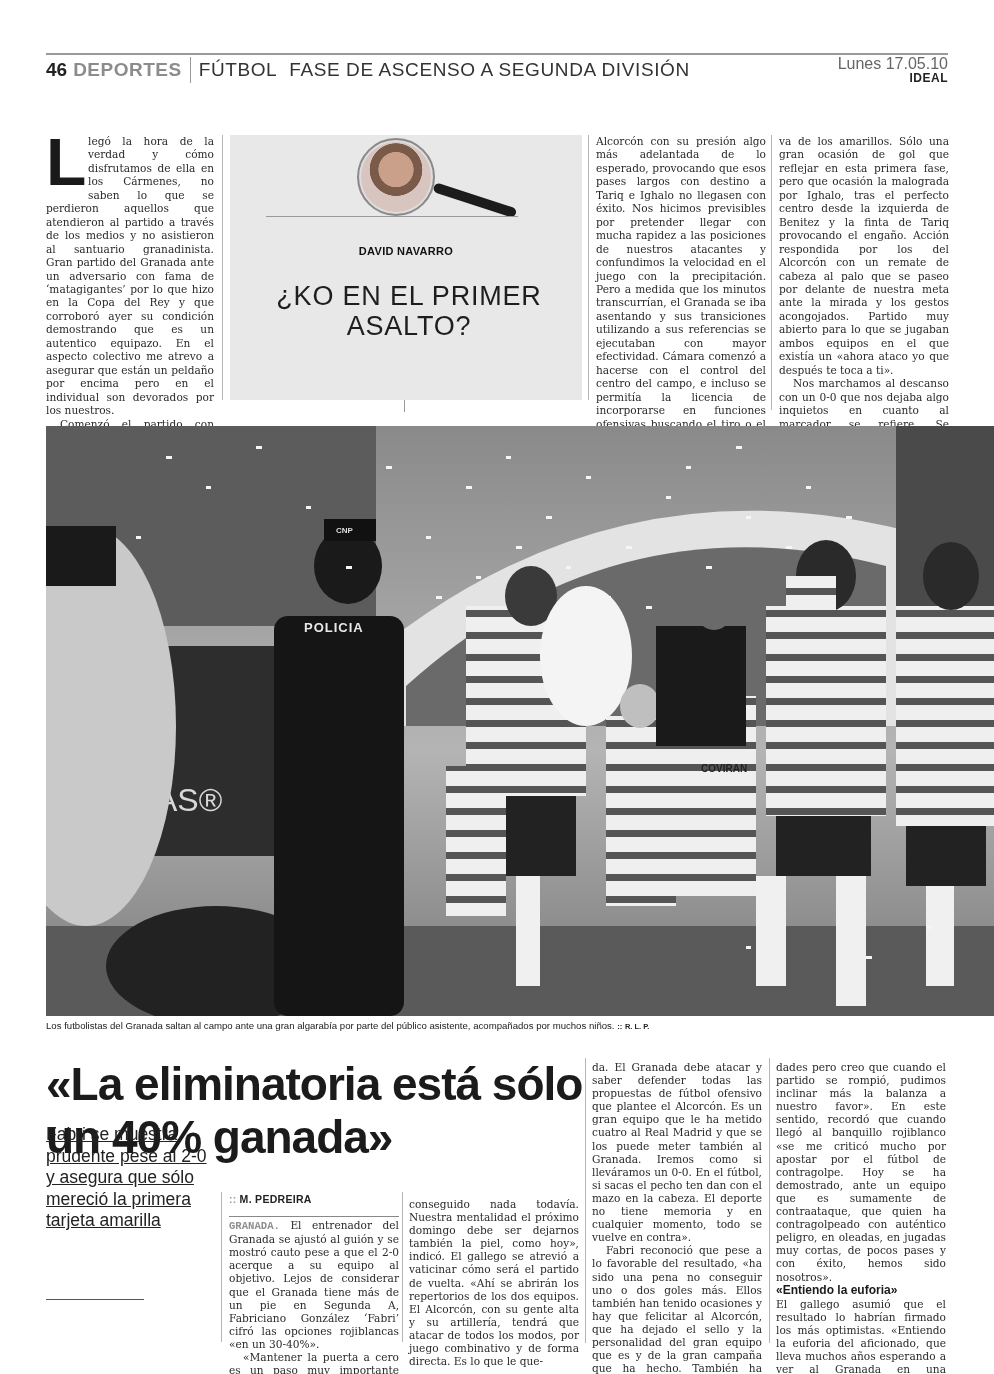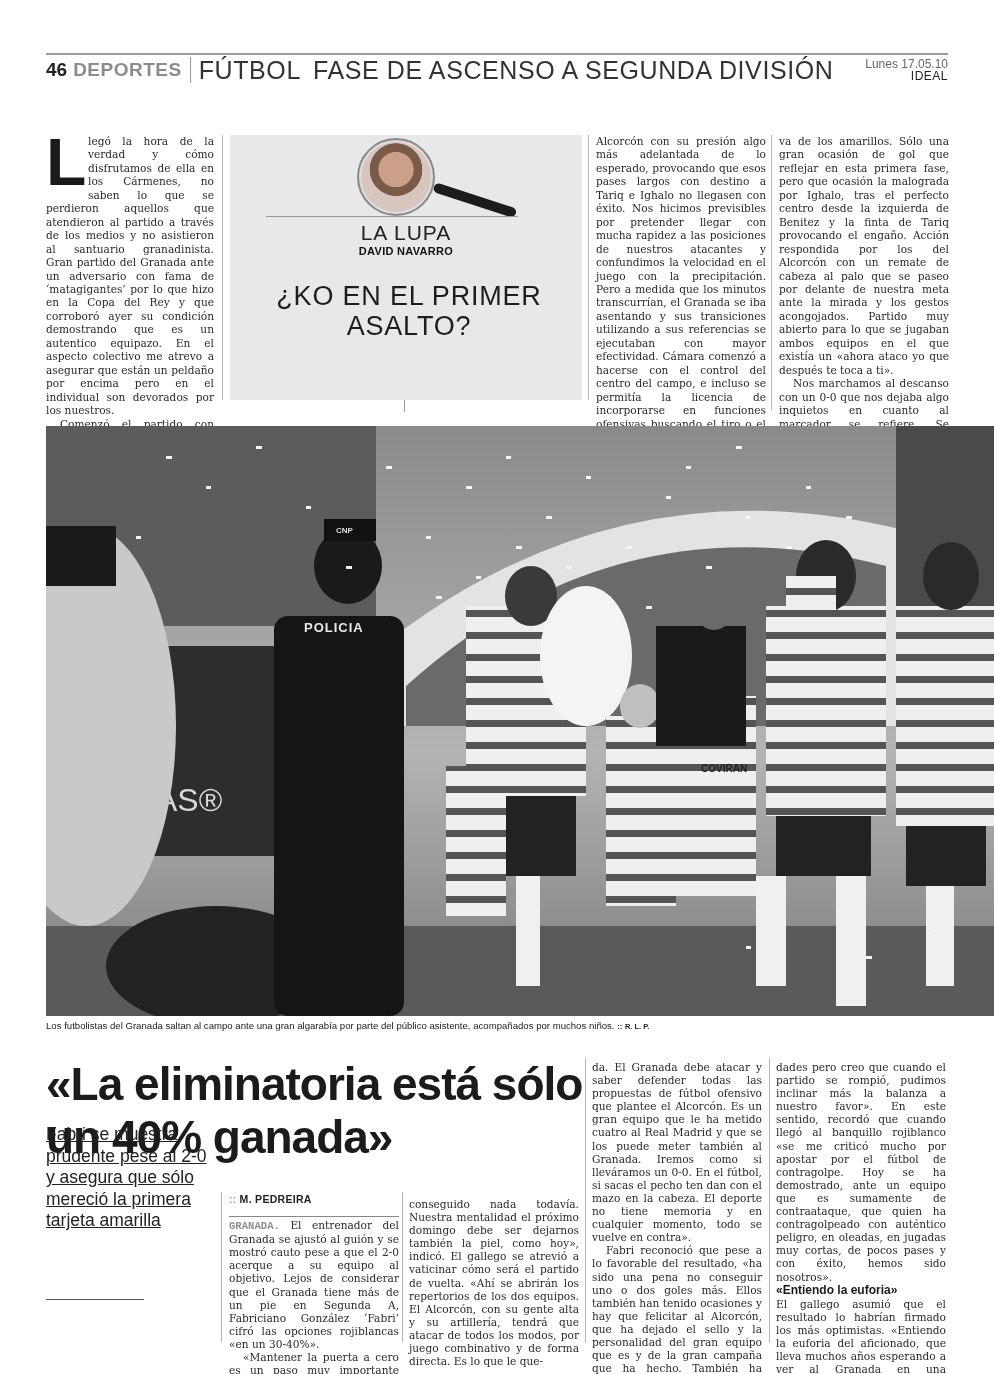--- a/index.html
+++ b/index.html
@@ -5,25 +5,25 @@
   * { box-sizing: border-box; margin: 0; padding: 0; }
   html, body { width: 994px; height: 1374px; background: #ffffff; overflow: hidden; }
   body { position: relative; font-family: "DejaVu Serif", serif; color: #222; }
 
   
   .hdr-rule { position: absolute; left: 46px; right: 46px; top: 53px; height: 2px; background: #9a9a9a; }
   .hdr { position: absolute; left: 46px; right: 46px; top: 57px; height: 26px; display: flex; align-items: center; }
   .hdr .pg { font-family: "Liberation Sans", sans-serif; font-weight: 700; font-size: 19px; color: #222; }
   .hdr .sec { font-family: "Liberation Sans", sans-serif; font-weight: 700; font-size: 19px; color: #8c8c8c; letter-spacing: 0.5px; margin-left: 6px; }
   .hdr .vsep { width: 1px; height: 26px; background: #999; margin: 0 8px 0 8px; }
-  .hdr .topic { font-family: "Liberation Sans", sans-serif; font-size: 25px; color: #333; letter-spacing: 0.6px; font-weight: 400; }
+  .hdr .topic { font-family: "Liberation Sans", sans-serif; font-size: 19px; color: #333; letter-spacing: 0.6px; font-weight: 400; }
   .hdr .topic span { margin-right: 12px; }
   .hdr .right { margin-left: auto; text-align: right; line-height: 1; }
-  .hdr .date { font-family: "Liberation Sans", sans-serif; font-size: 12px; color: #666; }
-  .hdr .paper { font-family: "Liberation Sans", sans-serif; font-size: 12px; font-weight: 400; color: #222; letter-spacing: 0.5px; }
+  .hdr .date { font-family: "Liberation Sans", sans-serif; font-size: 16px; color: #666; }
+  .hdr .paper { font-family: "Liberation Sans", sans-serif; font-size: 12px; font-weight: 700; color: #222; letter-spacing: 0.5px; }
 
   
   .col { position: absolute; font-size: 10.6px; line-height: 13.45px; color: #2a2a2a; text-align: justify; hyphens: manual; }
   .col p { margin: 0; }
   .col p.ind { text-indent: 14px; }
   .col-1 { left: 46px; top: 135px; width: 168px; }
   .col-3 { left: 596px; top: 135px; width: 170px; }
   .col-4 { left: 779px; top: 135px; width: 170px; }
   .vrule { position: absolute; width: 1px; background: #b5b5b5; }
 
@@ -82,21 +82,20 @@
   <span class="dropcap">L</span>
   <p>legó la hora de la verdad y cómo disfrutamos de ella en los Cármenes, no saben lo que se perdieron aquellos que atendieron al partido a través de los medios y no asistieron al santuario granadinista. Gran partido del Granada ante un adversario con fama de ‘matagigantes’ por lo que hizo en la Copa del Rey y que corroboró ayer su condición demostrando que es un autentico equipazo. En el aspecto colectivo me atrevo a asegurar que están un peldaño por encima pero en el individual son devorados por los nuestros.</p>
   <p class="ind">Comenzó el partido con ciertas dudas, tensión e incluso algo de nerviosismo, sorprendiéndonos el</p>
 </div>
 <div class="vrule" style="left:222px; top:135px; height:265px;"></div>
 
 <div class="lupa">
   <div class="portrait"></div>
   <div class="handle"></div>
   <div class="hline"></div>
-  <div class="title">LA LUPA</div>
   <div class="author">DAVID NAVARRO</div>
   <div class="headline">¿KO EN EL PRIMER ASALTO?</div>
 </div>
 <div class="lupa-tick"></div>
 
 <div class="vrule" style="left:588px; top:135px; height:265px;"></div>
 <div class="col col-3">
   <p>Alcorcón con su presión algo más adelantada de lo esperado, provocando que esos pases largos con destino a Tariq e Ighalo no llegasen con éxito. Nos hicimos previsibles por pretender llegar con mucha rapidez a las posiciones de nuestros atacantes y confundimos la velocidad en el juego con la precipitación. Pero a medida que los minutos transcurrían, el Granada se iba asentando y sus transiciones utilizando a sus referencias se ejecutaban con mayor efectividad. Cámara comenzó a hacerse con el control del centro del campo, e incluso se permitía la licencia de incorporarse en funciones ofensivas buscando el tiro o el último pase para desarmar a la buena línea defensi-</p>
 </div>
 <div class="vrule" style="left:771px; top:135px; height:275px;"></div>

